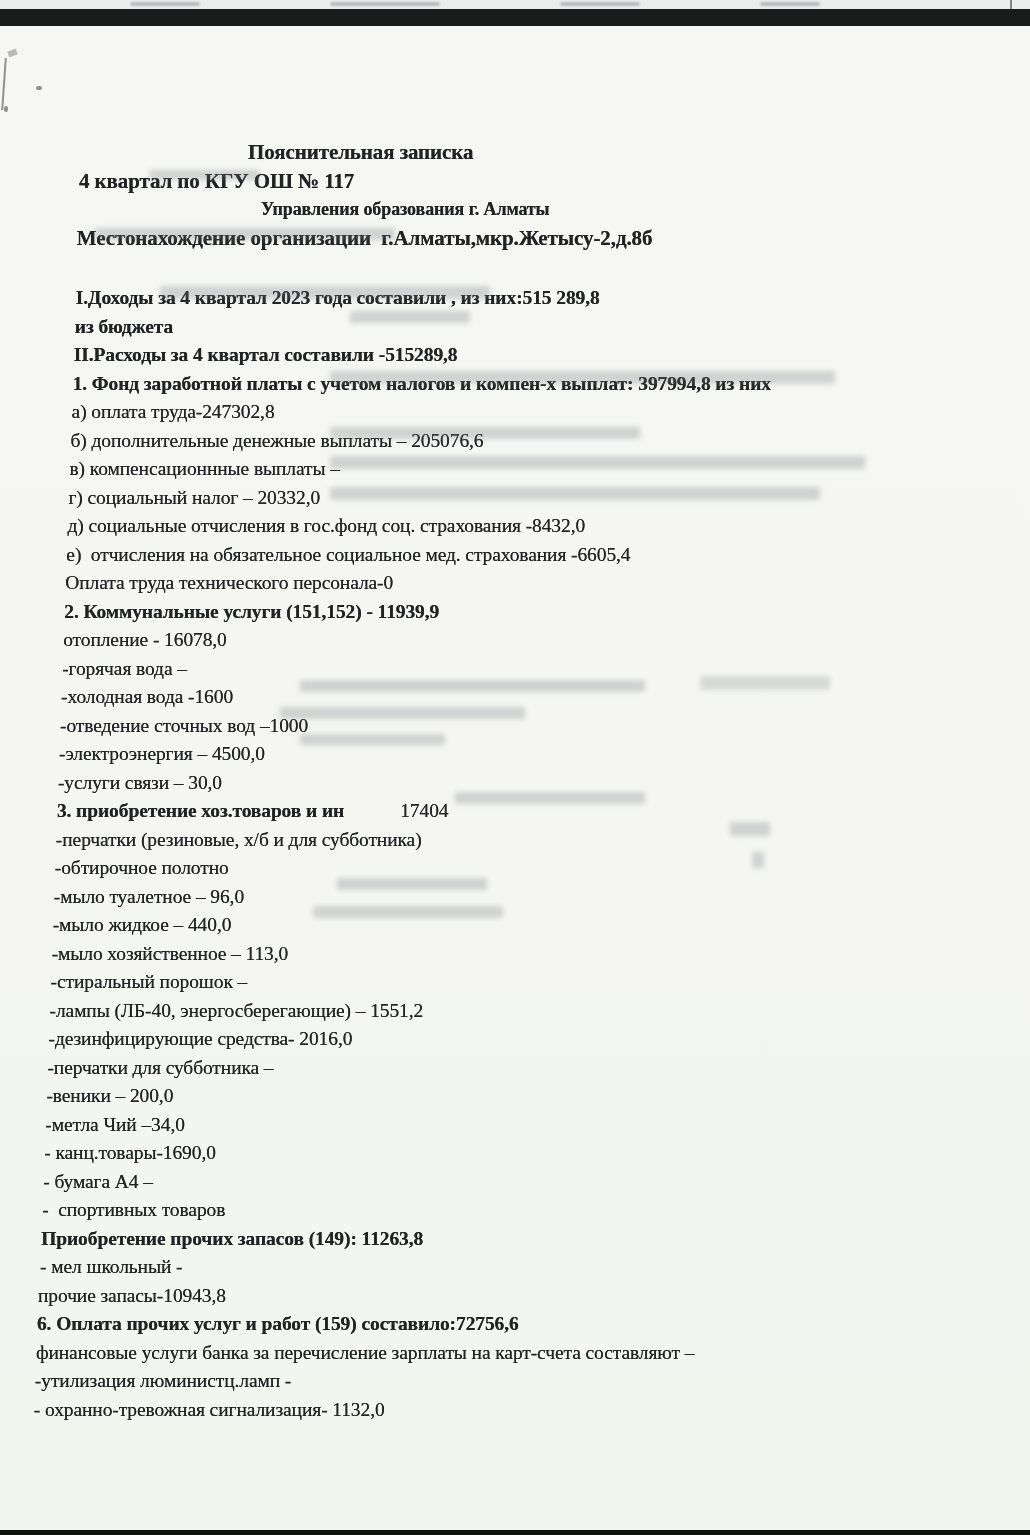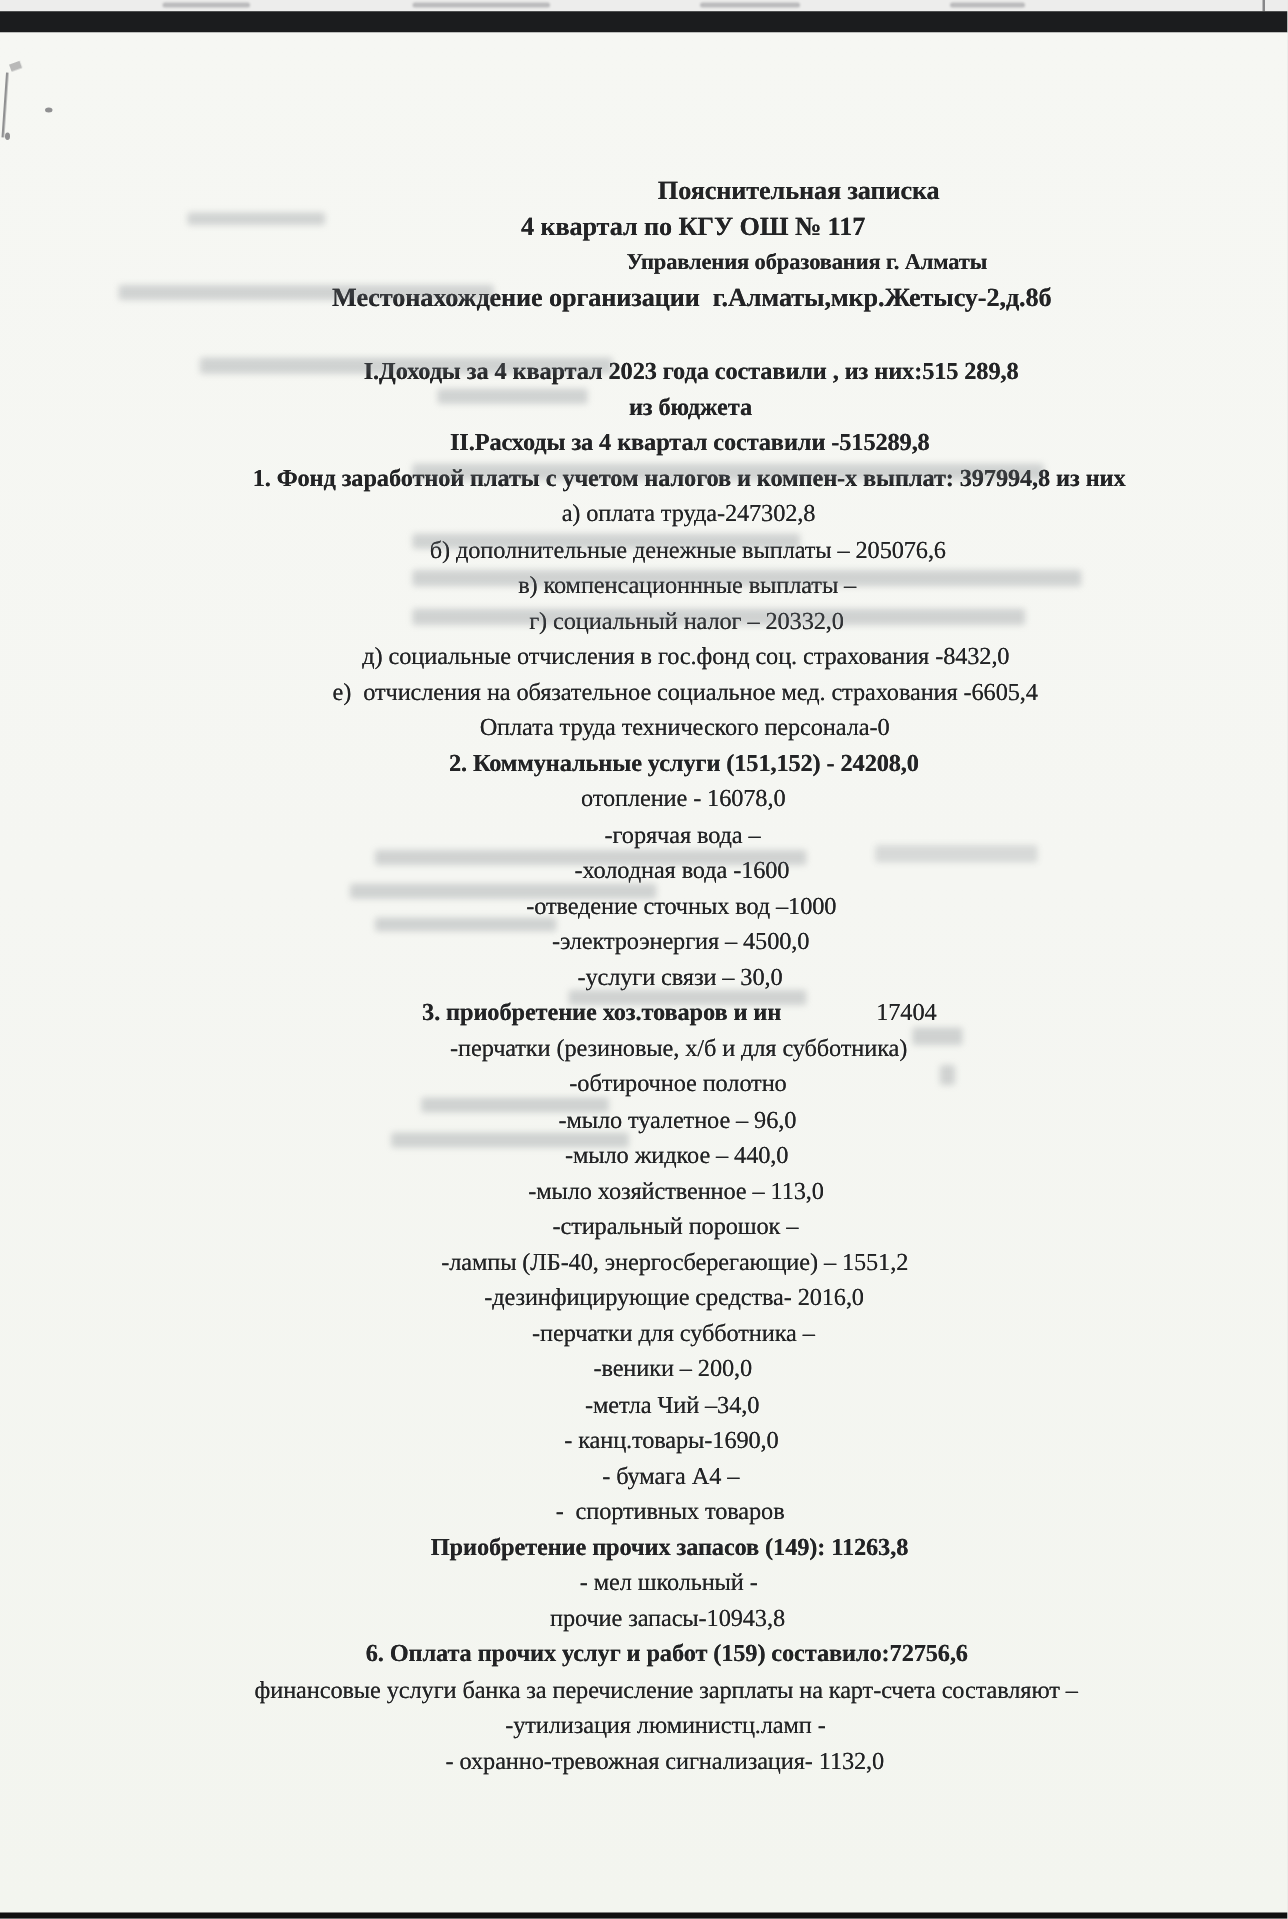--- a/index.html
+++ b/index.html
@@ -20,28 +20,27 @@
     background:linear-gradient(180deg,#f6f7f3 0%,#f5f6f2 45%,#f3f5ef 100%);
   }
   
   .content{position:absolute;left:0;top:112px;width:1030px;}
   .line{
     position:relative;height:28.5px;line-height:28.5px;
     padding-left:calc(80px - var(--i) * 1.05px);
     font-size:19.5px;color:#222325;white-space:pre;
     text-shadow:0 0 .5px rgba(30,30,32,.85);
     letter-spacing:-0.1px;
-    text-align:center;
   }
   .line.b{font-weight:bold;}
   .line.spaced{margin-top:32px;}
   .line.role-title{text-indent:168px;font-size:21px;}
   .line.role-subtitle{text-indent:183px;font-size:18px;}
   .line.role-h1{font-size:21px;}
-  .line .val{margin-left:76px;font-weight:normal;}
+  .line .val{margin-left:56px;font-weight:normal;}
   
   .ghost{position:absolute;background:rgba(112,117,124,.28);filter:blur(2.5px);border-radius:2px;}
   
   .speck{position:absolute;background:rgba(60,60,66,.55);filter:blur(.6px);}
 </style>
 </head>
 <body>
 
 <div class="top-strip">
   <span class="smudge" style="left:130px;width:70px;"></span>
@@ -68,21 +67,21 @@
       <div class="line b" style="--i: 5;"><span class="txt">из бюджета</span></div>
       <div class="line b" style="--i: 6;"><span class="txt">II.Расходы за 4 квартал составили -515289,8</span></div>
       <div class="line b" style="--i: 7;"><span class="txt">1. Фонд заработной платы с учетом налогов и компен-х выплат: 397994,8 из них</span></div>
       <div class="line" style="--i: 8;"><span class="txt">а) оплата труда-247302,8</span></div>
       <div class="line" style="--i: 9;"><span class="txt">б) дополнительные денежные выплаты – 205076,6</span></div>
       <div class="line" style="--i: 10;"><span class="txt">в) компенсационнные выплаты –</span></div>
       <div class="line" style="--i: 11;"><span class="txt">г) социальный налог – 20332,0</span></div>
       <div class="line" style="--i: 12;"><span class="txt">д) социальные отчисления в гос.фонд соц. страхования -8432,0</span></div>
       <div class="line" style="--i: 13;"><span class="txt">е)  отчисления на обязательное социальное мед. страхования -6605,4</span></div>
       <div class="line" style="--i: 14;"><span class="txt">Оплата труда технического персонала-0</span></div>
-      <div class="line b" style="--i: 15;"><span class="txt">2. Коммунальные услуги (151,152) - 24208,0</span></div>
+      <div class="line b" style="--i: 15;"><span class="txt">2. Коммунальные услуги (151,152) - 11939,9</span></div>
       <div class="line" style="--i: 16;"><span class="txt">отопление - 16078,0</span></div>
       <div class="line" style="--i: 17;"><span class="txt">-горячая вода –</span></div>
       <div class="line" style="--i: 18;"><span class="txt">-холодная вода -1600</span></div>
       <div class="line" style="--i: 19;"><span class="txt">-отведение сточных вод –1000</span></div>
       <div class="line" style="--i: 20;"><span class="txt">-электроэнергия – 4500,0</span></div>
       <div class="line" style="--i: 21;"><span class="txt">-услуги связи – 30,0</span></div>
       <div class="line b" style="--i: 22;"><span class="txt">3. приобретение хоз.товаров и ин</span><span class="val">17404</span></div>
       <div class="line" style="--i: 23;"><span class="txt">-перчатки (резиновые, х/б и для субботника)</span></div>
       <div class="line" style="--i: 24;"><span class="txt">-обтирочное полотно</span></div>
       <div class="line" style="--i: 25;"><span class="txt">-мыло туалетное – 96,0</span></div>

